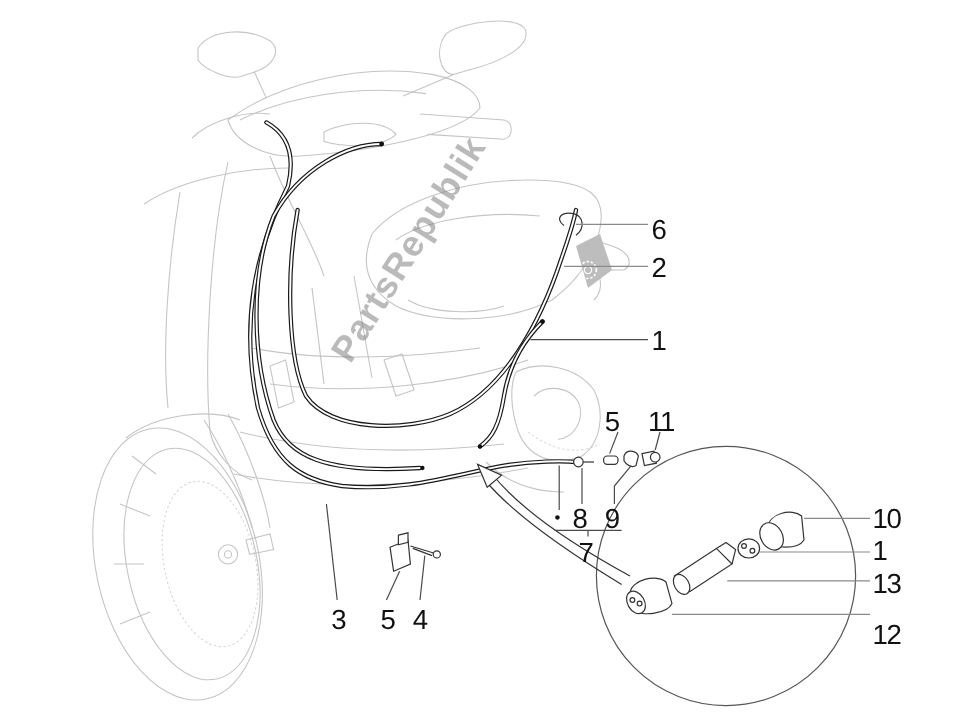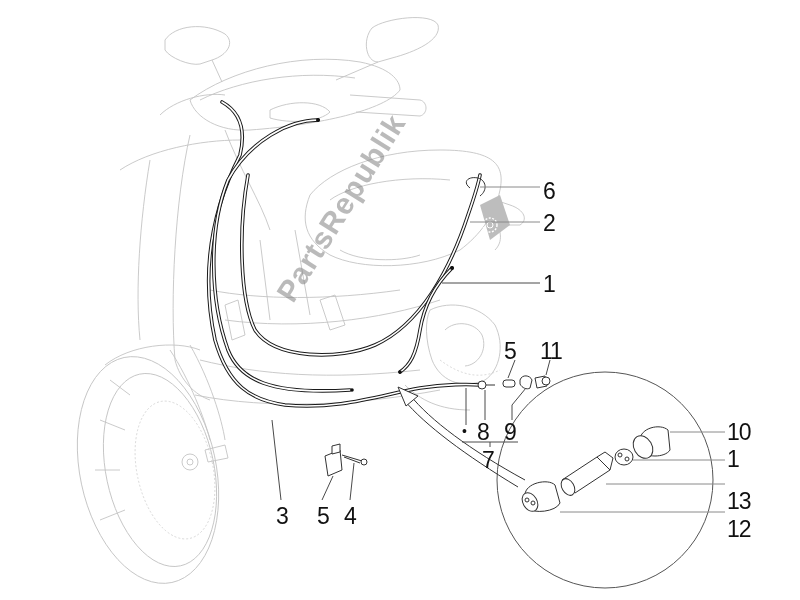--- a/index.html
+++ b/index.html
@@ -184,14 +184,14 @@
 <div class="callout" style="left:540px;top:340px">11</div>
 <div class="callout" style="left:462px;top:424px;font-size:14px">•</div>
 <div class="callout" style="left:477px;top:421px">8</div>
 <div class="callout" style="left:504px;top:421px">9</div>
 <div class="callout" style="left:482px;top:449px">7</div>
 <div class="callout" style="left:276px;top:505px">3</div>
 <div class="callout" style="left:317px;top:505px">5</div>
 <div class="callout" style="left:344px;top:505px">4</div>
 <div class="callout" style="left:727px;top:421px">10</div>
 <div class="callout" style="left:727px;top:448px">1</div>
-<div class="callout" style="left:727px;top:490px">13</div>
+<div class="callout" style="left:727px;top:475px">13</div>
 <div class="callout" style="left:727px;top:518px">12</div>
 
 </body></html>

